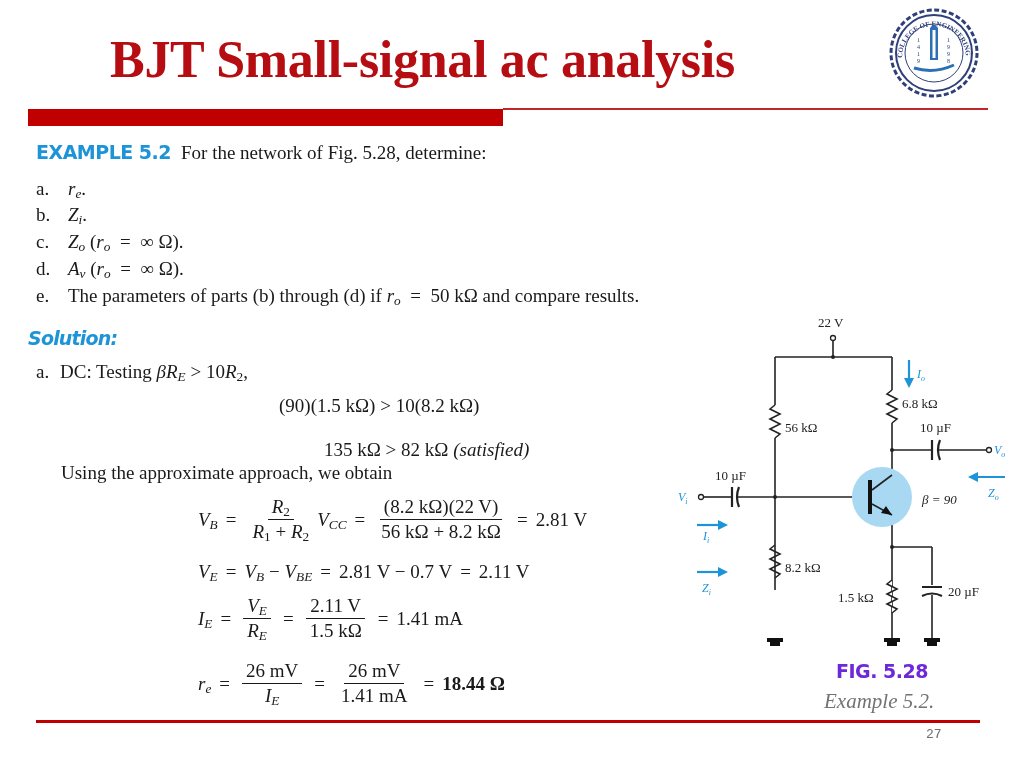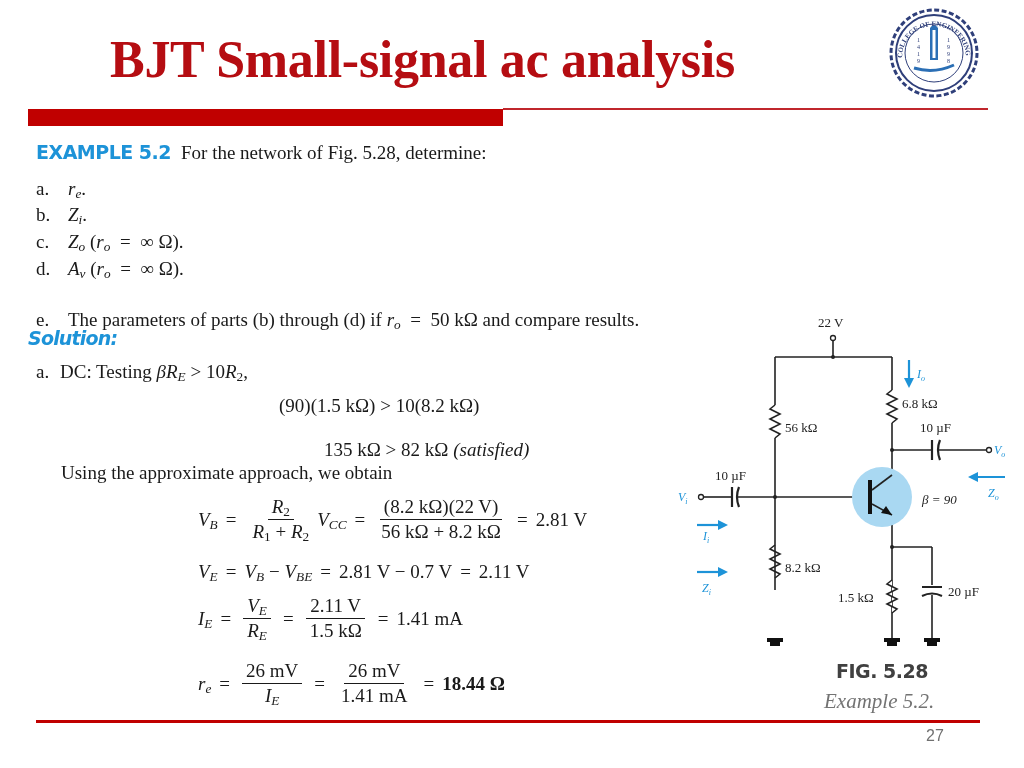--- a/index.html
+++ b/index.html
@@ -5,42 +5,42 @@
   html, body { margin:0; padding:0; }
   body { width:1024px; height:768px; background:#ffffff; position:relative; overflow:hidden;
          font-family:"Liberation Serif", serif; color:#1a1a1a; }
   .abs { position:absolute; }
   .title { left:110px; top:30px; font-size:52px; font-weight:bold; color:#b50d12;
            font-family:"Liberation Serif", serif; letter-spacing:-0.3px; white-space:nowrap; }
   .logo { left:887px; top:8px; width:95px; height:90px; }
   .bar-thick { left:28px; top:109px; width:475px; height:17px; background:#c00000; }
   .bar-thin { left:503px; top:108px; width:485px; height:2px; background:#c0262c; }
   .bottom-line { left:36px; top:720px; width:944px; height:3px; background:#c00000; }
-  .page-num { left:926px; top:727px; font-size:16px; color:#707070; font-family:Liberation Sans, sans-serif; }
+  .page-num { left:926px; top:727px; font-size:13px; color:#707070; font-family:Liberation Mono, monospace; }
 
   .ex-label { left:36px; top:141px; font-family:"DejaVu Sans", sans-serif; font-weight:bold;
               font-size:19px; color:#1d93d8; letter-spacing:-0.5px; white-space:nowrap; }
   .ex-text { left:181px; top:142px; font-size:19px; white-space:nowrap; }
   .item { left:36px; font-size:19px; white-space:nowrap; }
   .item .lbl { display:inline-block; width:32px; }
   i.v { font-style:italic; }
   sub { font-size:70%; vertical-align:-0.25em; line-height:0; }
 
   .sol { left:28px; top:327px; font-family:"DejaVu Sans", sans-serif; font-weight:bold; font-style:italic;
          font-size:19px; color:#1d93d8; letter-spacing:-0.8px;text-align:center; }
   .line { font-size:19px; white-space:nowrap; }
 
   .eq { display:flex; align-items:center; font-size:19px; white-space:nowrap; }
   .frac { display:inline-flex; flex-direction:column; align-items:center; margin:0 4px; }
   .frac .num { padding:0 4px 1px 4px; border-bottom:1.5px solid #1a1a1a; line-height:22px; }
   .frac .den { padding:1px 4px 0 4px; line-height:22px; }
   .op { margin:0 8px; }
 
   .fig-label { left:836px; top:660px; font-family:"DejaVu Sans", sans-serif; font-weight:bold;
-               font-size:19px; color:#404040; letter-spacing:-0.5px; }
+               font-size:19px; color:#6d28d9; letter-spacing:-0.5px; }
   .fig-cap { left:824px; top:689px; font-size:21px; font-style:italic; color:#737373; }
   svg text { font-family:"Liberation Serif", serif; }
 </style>
 </head>
 <body>
 
 <div class="abs title">BJT Small-signal ac analysis</div>
 
 <div class="abs logo">
   <svg width="95" height="90" viewBox="0 0 95 90">
@@ -74,21 +74,21 @@
 </div>
 <div class="abs item" style="top:204px;">
   <span class="lbl">b.</span><i class="v">Z</i><sub><i>i</i></sub>.
 </div>
 <div class="abs item" style="top:231px;">
   <span class="lbl">c.</span><i class="v">Z</i><sub><i>o</i></sub> (<i class="v">r</i><sub><i>o</i></sub> &nbsp;= &nbsp;∞ Ω).
 </div>
 <div class="abs item" style="top:258px;">
   <span class="lbl">d.</span><i class="v">A</i><sub><i>v</i></sub> (<i class="v">r</i><sub><i>o</i></sub> &nbsp;= &nbsp;∞ Ω).
 </div>
-<div class="abs item" style="top:285px;margin-top:24px;">
+<div class="abs item" style="top:285px;">
   <span class="lbl">e.</span>The parameters of parts (b) through (d) if <i class="v">r</i><sub><i>o</i></sub> &nbsp;= &nbsp;50 kΩ and compare results.
 </div>
 
 <div class="abs sol">Solution:</div>
 
 <div class="abs line" style="left:36px; top:361px;">
   <span style="display:inline-block;width:24px;">a.</span>DC: Testing <i>βR</i><sub><i>E</i></sub> &gt; 10<i>R</i><sub>2</sub>,
 </div>
 <div class="abs line" style="left:279px; top:395px;">(90)(1.5 kΩ) &gt; 10(8.2 kΩ)</div>
 <div class="abs line" style="left:324px; top:427px;margin-top:12px;">

